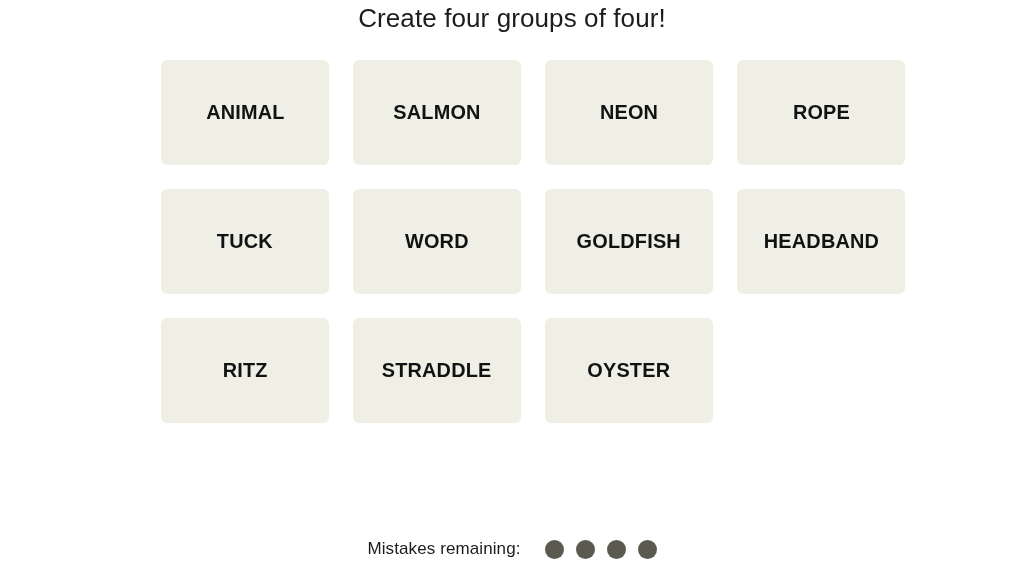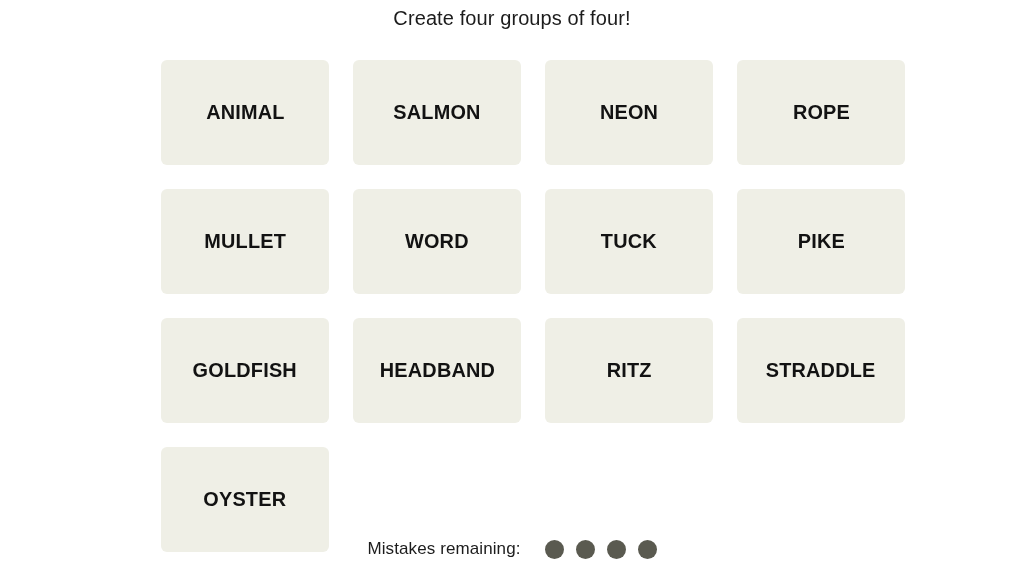--- a/index.html
+++ b/index.html
@@ -27,21 +27,21 @@
 
   
   .title {
     margin: 0;
     padding: 0;
     position: absolute;
     top: 7px;
     left: 0;
     width: 1024px;
     text-align: center;
-    font-size: 20px;
+    font-size: 26px;
     font-weight: 400;
     color: #1c1c1c;
     letter-spacing: 0.1px;
     line-height: 23px;
     white-space: nowrap;
   }
 
   
   .board {
     position: absolute;
@@ -134,30 +134,24 @@
       <button class="tile">
         <span class="tile-label">SALMON</span>
       </button>
       <button class="tile">
         <span class="tile-label">NEON</span>
       </button>
       <button class="tile">
         <span class="tile-label">ROPE</span>
       </button>
       <button class="tile">
-        <span class="tile-label">MULLET</span>
+        <span class="tile-label">TUCK</span>
       </button>
       <button class="tile">
         <span class="tile-label">WORD</span>
-      </button>
-      <button class="tile">
-        <span class="tile-label">TUCK</span>
-      </button>
-      <button class="tile">
-        <span class="tile-label">PIKE</span>
       </button>
       <button class="tile">
         <span class="tile-label">GOLDFISH</span>
       </button>
       <button class="tile">
         <span class="tile-label">HEADBAND</span>
       </button>
       <button class="tile">
         <span class="tile-label">RITZ</span>
       </button>

